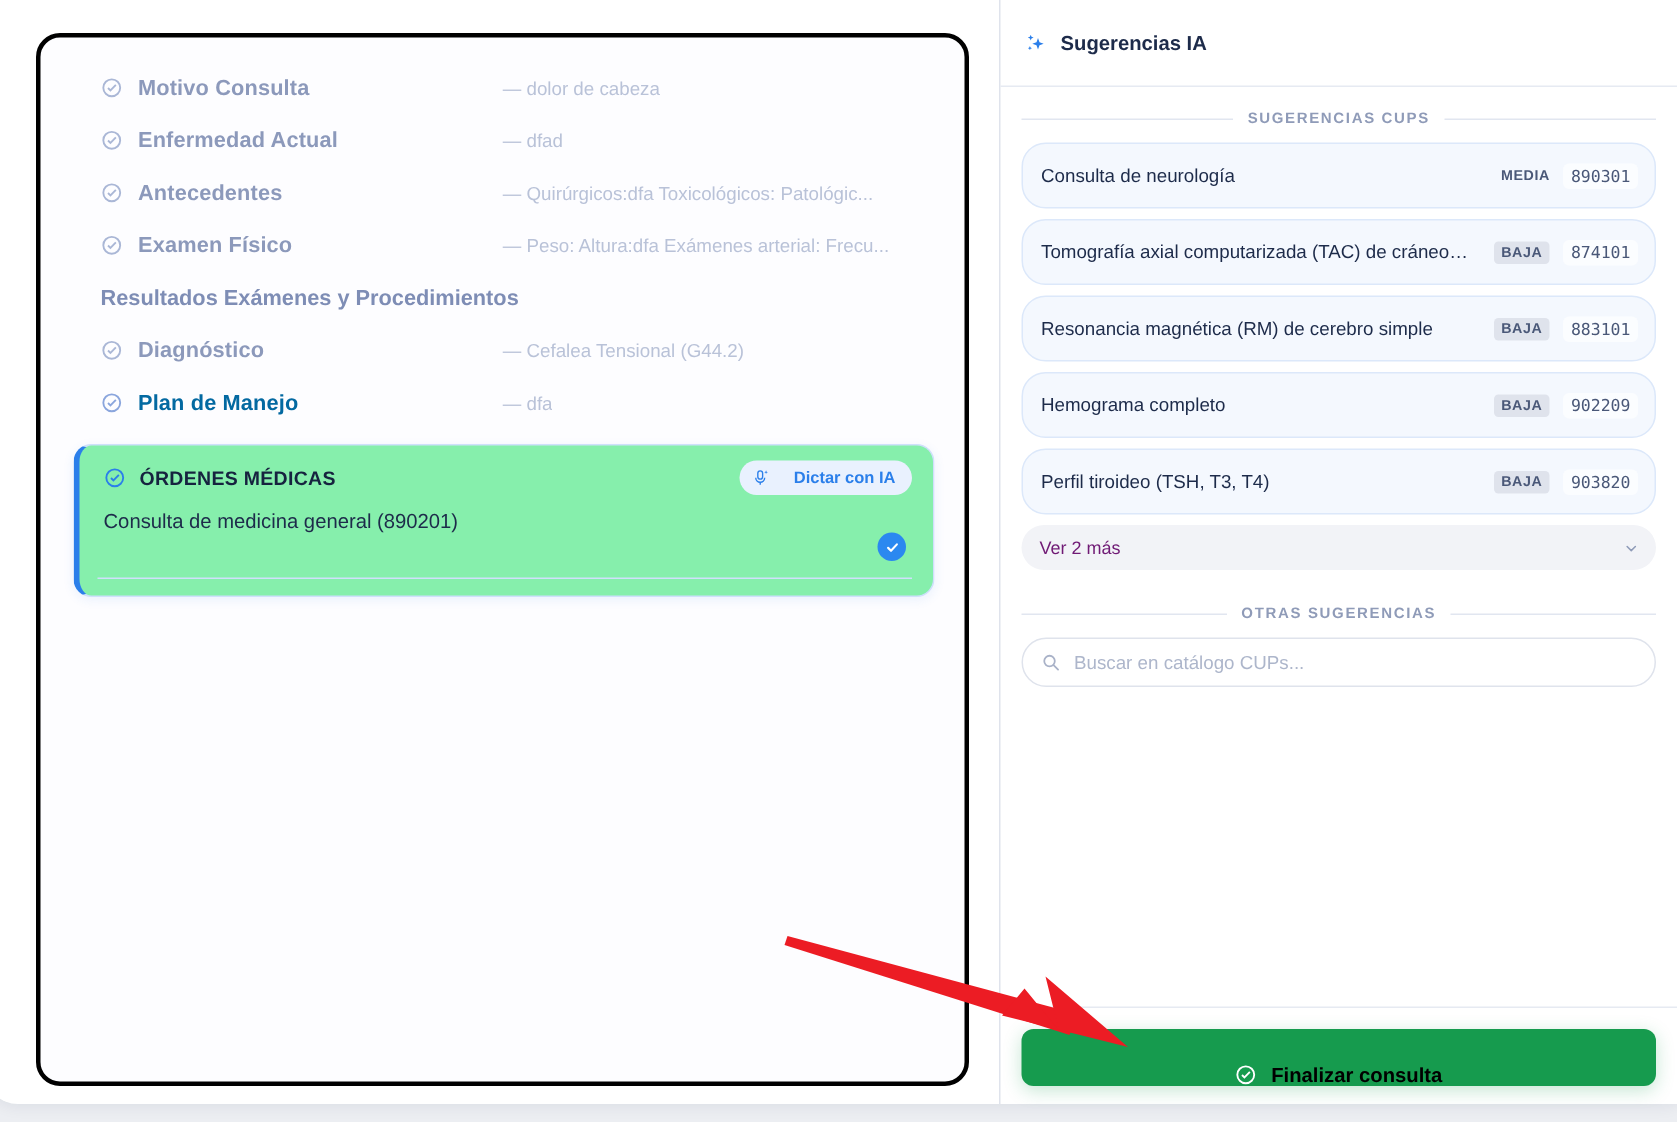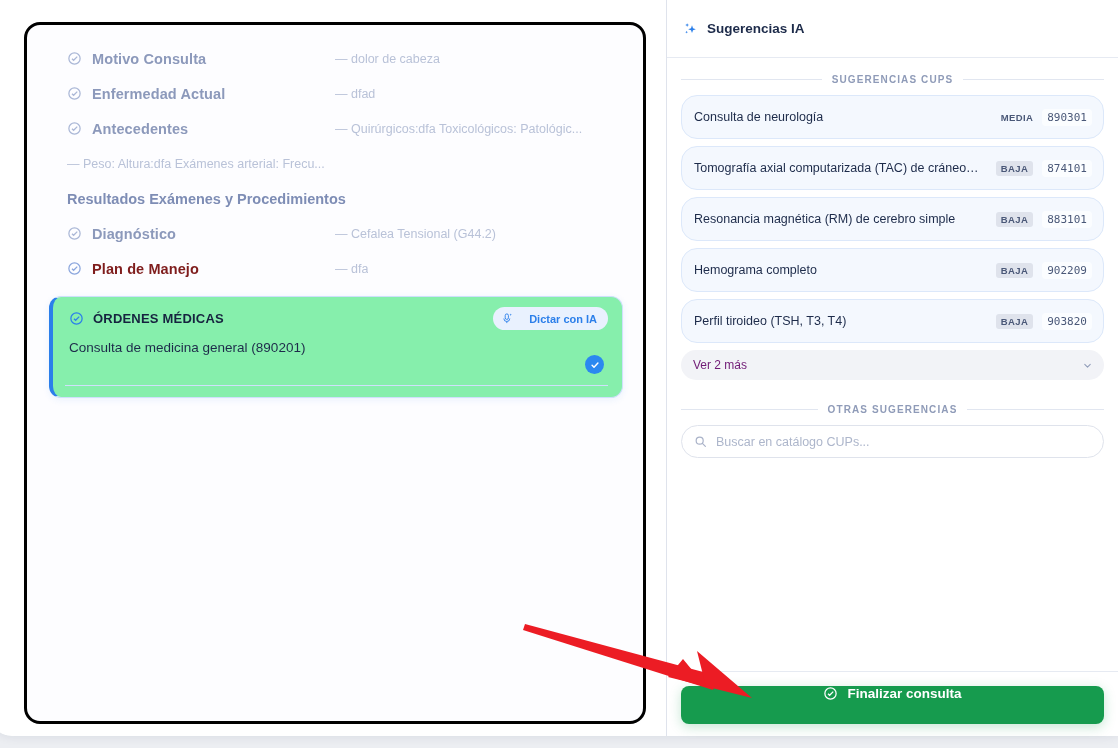--- a/index.html
+++ b/index.html
@@ -41,21 +41,21 @@
     height: 35px;
     padding-left: 20px;
   }
   .sec-label {
     display: flex; align-items: center; gap: 10px;
     width: 268px;
     font-size: 14.5px; font-weight: bold;
     color: #8c99bb; letter-spacing: .1px;
     white-space: nowrap;
   }
-  .sec-label.accent { color: #7f1d1d; }
+  .sec-label.accent { color: #0369a1; }
   .sec-value {
     font-size: 12.5px; color: #b9c2d8;
     white-space: nowrap; overflow: hidden; text-overflow: ellipsis;
     max-width: 300px;
   }
   .sec-plain {
     padding-left: 20px; height: 35px;
     display: flex; align-items: center;
     font-size: 14.5px; font-weight: bold; color: #7e8db5;
   }
@@ -181,23 +181,23 @@
     font-size: 12.5px; color: #1d2b4a; background: transparent;
   }
   .search-box input::placeholder { color: #adb6cb; }
 
   .panel-footer {
     position: absolute; left: 0; right: 0; bottom: 12px;
     border-top: 1px solid #e6eaf2;
     padding: 14px 14px 0 14px;
   }
   .finish-btn {
-    display: flex; align-items: flex-start; justify-content: center; gap: 9px;
+    display: flex; align-items: flex-end; justify-content: center; gap: 9px;
     width: 100%; height: 38px;
-    background: #169b4e; color: #ffffff;
+    background: #169b4e; color: #000000;
     font-size: 13.5px; font-weight: bold;
     border: none; border-radius: 8px;
     font-family: "Liberation Sans", sans-serif;
     cursor: pointer;
     box-shadow: 0 3px 12px rgba(22,155,78,.25);
   }
 
   
   .arrow-layer {
     position: absolute; left: 0; top: 0;
@@ -241,20 +241,27 @@
           <svg class="chk-ico" viewBox="0 0 24 24" fill="none" stroke="#aab7d6" stroke-width="2">
             <circle cx="12" cy="12" r="9"></circle>
               <path d="M8 12.3l2.6 2.6L16.4 9"></path>
           </svg>
           <span>Antecedentes</span>
         </div>
         <div class="sec-value">— Quirúrgicos:dfa Toxicológicos: Patológic...</div>
       </div>
 
       <div class="sec-row">
+        <div class="sec-label">
+          <svg class="chk-ico" viewBox="0 0 24 24" fill="none" stroke="#aab7d6" stroke-width="2">
+            <circle cx="12" cy="12" r="9"></circle>
+              <path d="M8 12.3l2.6 2.6L16.4 9"></path>
+          </svg>
+          <span>Examen Físico</span>
+        </div>
         <div class="sec-value">— Peso: Altura:dfa Exámenes arterial: Frecu...</div>
       </div>
 
       <div class="sec-plain">
         <span>Resultados Exámenes y Procedimientos</span>
       </div>
 
       <div class="sec-row">
         <div class="sec-label">
           <svg class="chk-ico" viewBox="0 0 24 24" fill="none" stroke="#aab7d6" stroke-width="2">

